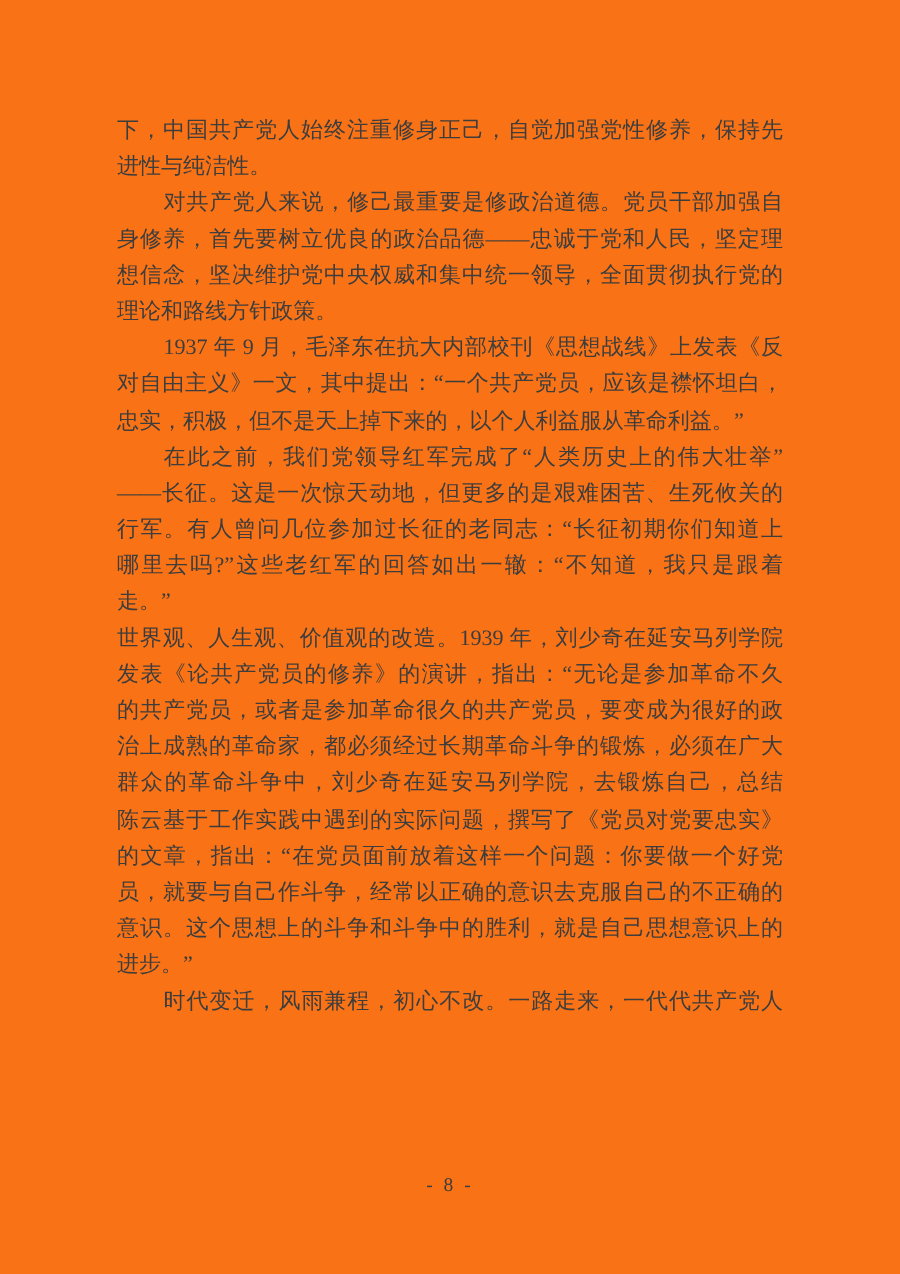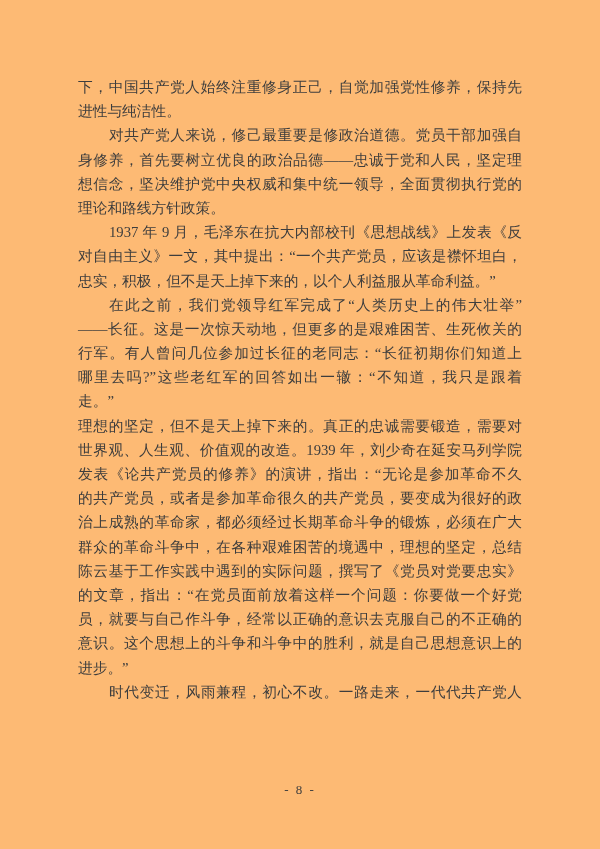--- a/index.html
+++ b/index.html
@@ -6,21 +6,21 @@
     margin: 0;
     padding: 0;
     width: 600px;
     height: 849px;
     background: #ffffff;
   }
   .page {
     position: relative;
     width: 600px;
     height: 849px;
-    background: #fdba74;
+    background: #f97316;
     font-family: "Liberation Serif", "DejaVu Serif", serif;
     color: #3d3d3d;
     overflow: hidden;
   }
   .body-text {
     position: absolute;
     left: 78px;
     top: 75px;
     width: 444px;
   }
@@ -65,26 +65,25 @@
       <div class="line">想信念，坚决维护党中央权威和集中统一领导，全面贯彻执行党的</div>
       <div class="line last">理论和路线方针政策。</div>
       <div class="line indent">1937 年 9 月，毛泽东在抗大内部校刊《思想战线》上发表《反</div>
       <div class="line">对自由主义》一文，其中提出：“一个共产党员，应该是襟怀坦白，</div>
       <div class="line last">忠实，积极，但不是天上掉下来的，以个人利益服从革命利益。”</div>
       <div class="line indent">在此之前，我们党领导红军完成了“人类历史上的伟大壮举”</div>
       <div class="line">——长征。这是一次惊天动地，但更多的是艰难困苦、生死攸关的</div>
       <div class="line">行军。有人曾问几位参加过长征的老同志：“长征初期你们知道上</div>
       <div class="line">哪里去吗?”这些老红军的回答如出一辙：“不知道，我只是跟着</div>
       <div class="line last">走。”</div>
-      <div class="line">理想的坚定，但不是天上掉下来的。真正的忠诚需要锻造，需要对</div>
       <div class="line">世界观、人生观、价值观的改造。1939 年，刘少奇在延安马列学院</div>
       <div class="line">发表《论共产党员的修养》的演讲，指出：“无论是参加革命不久</div>
       <div class="line">的共产党员，或者是参加革命很久的共产党员，要变成为很好的政</div>
       <div class="line">治上成熟的革命家，都必须经过长期革命斗争的锻炼，必须在广大</div>
-      <div class="line">群众的革命斗争中，在各种艰难困苦的境遇中，理想的坚定，总结</div>
+      <div class="line">群众的革命斗争中，刘少奇在延安马列学院，去锻炼自己，总结</div>
       <div class="line">陈云基于工作实践中遇到的实际问题，撰写了《党员对党要忠实》</div>
       <div class="line">的文章，指出：“在党员面前放着这样一个问题：你要做一个好党</div>
       <div class="line">员，就要与自己作斗争，经常以正确的意识去克服自己的不正确的</div>
       <div class="line">意识。这个思想上的斗争和斗争中的胜利，就是自己思想意识上的</div>
       <div class="line last">进步。”</div>
       <div class="line indent">时代变迁，风雨兼程，初心不改。一路走来，一代代共产党人</div>
     </div>
   <div class="page-number">- 8 -</div>
 </div>
 

